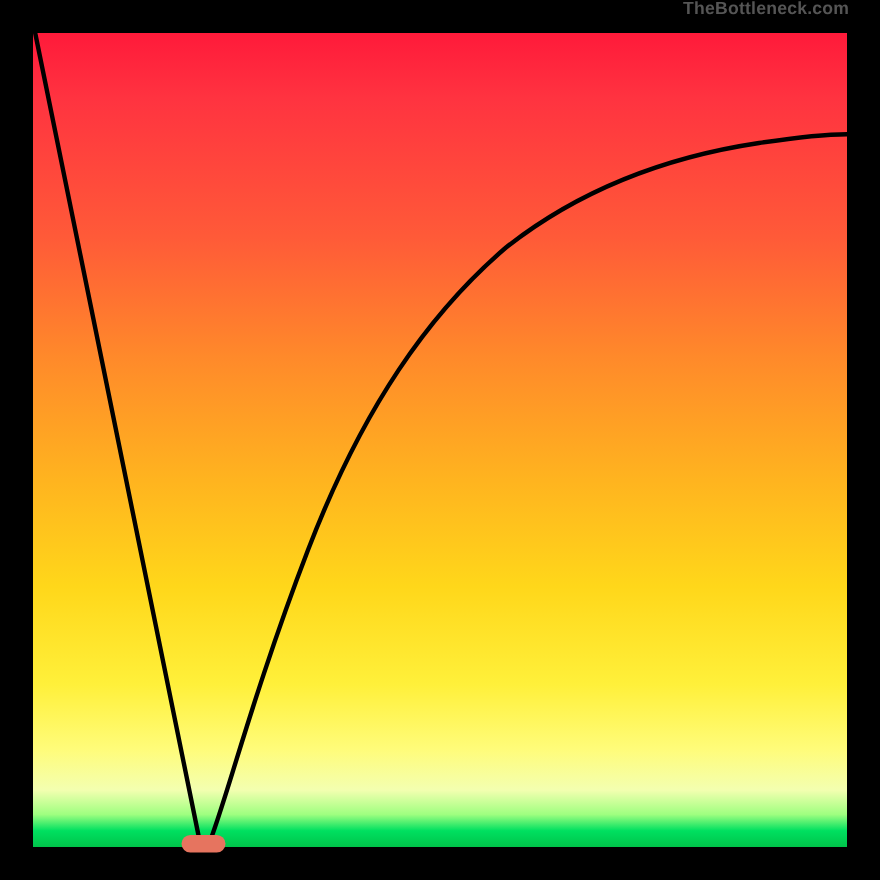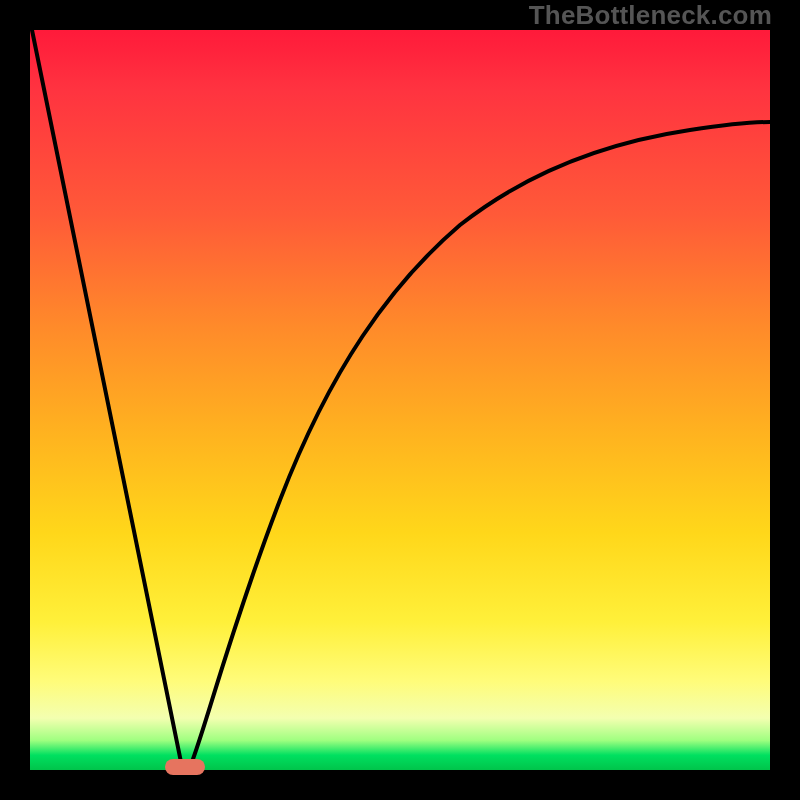--- a/index.html
+++ b/index.html
@@ -37,21 +37,21 @@
       #f3ffb0 93%,
       #9fff80 96%,
       #00e060 98%,
       #00c44a 100%
     );
   }
   .watermark {
     position: absolute;
     top: 0;
     right: 28px;
-    font-size: 26px;
+    font-size: 16px;
     font-weight: 600;
     color: #555;
     letter-spacing: 0.2px;
     user-select: none;
     margin-left: 20px;
   }
   svg.curve {
     position: absolute;
     left: 0;
     top: 0;

